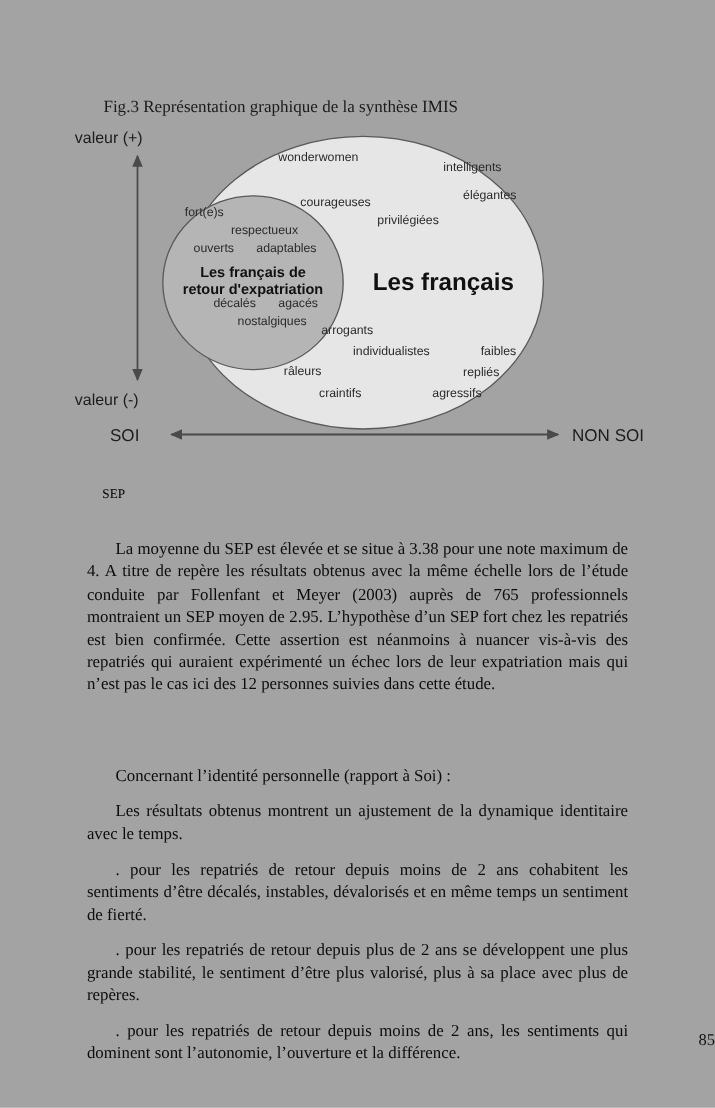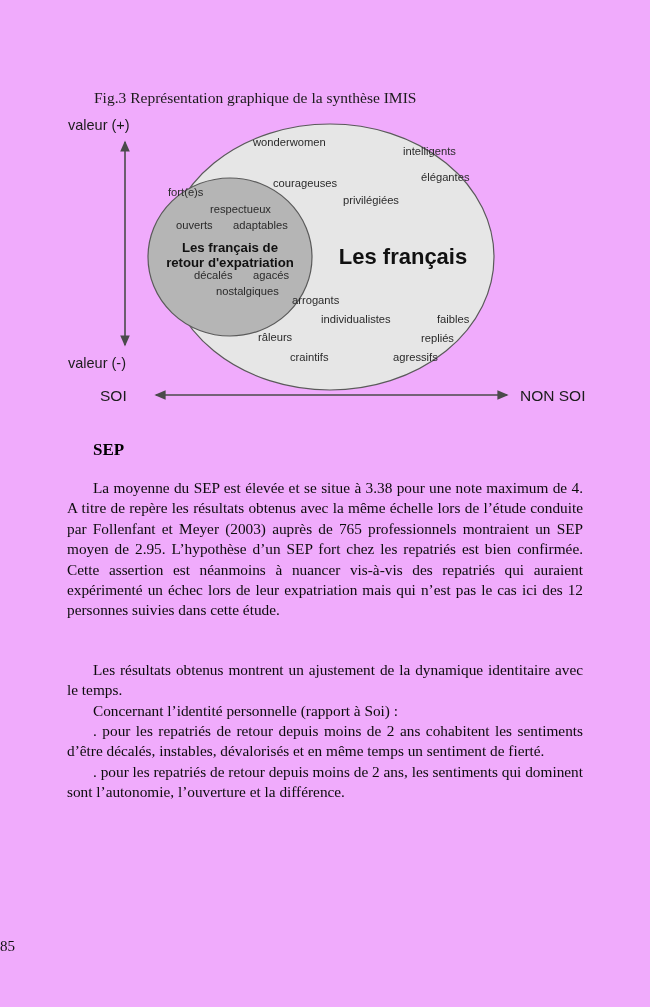--- a/index.html
+++ b/index.html
@@ -15,21 +15,21 @@
     font-family: "Liberation Serif", serif;
     color: #000000;
     overflow: hidden;
   }
 
   .page {
     position: absolute;
     inset: 0;
     width: 650px;
     height: 1007px;
-    background: #f0abfc;
+    background: #a3a3a3;
   }
 
   
   .fig-caption {
     position: absolute;
     left: 94px;
     top: 88px;
     font-family: "Liberation Serif", serif;
     font-size: 15.5px;
     line-height: 20px;
@@ -51,47 +51,47 @@
 
   
   .body-col {
     position: absolute;
     left: 67px;
     top: 440px;
     width: 516px;
   }
   .sec-head {
     font-family: "Liberation Serif", serif;
-    font-weight: bold;
-    font-size: 17px;
+    font-weight: normal;
+    font-size: 12px;
     line-height: 19px;
     margin: 0 0 0 26px;
   }
   .gap-after-head { height: 19px; }
   .gap-between   { height: 20px; }
 
   p.para {
-    margin: 0;
+    margin: 12px;
     font-family: "Liberation Serif", serif;
     font-size: 15.3px;
     line-height: 20.4px;
     text-align: justify;
     text-justify: inter-word;
     color: #0c0c0c;
   }
   p.para.indent { text-indent: 26px; }
   p.para.nojust { text-align: left; }
 
   
   .folio {
     position: absolute;
     left: 0;
     top: 938px;
     width: 650px;
-    text-align: left;
+    text-align: right;
     font-family: "Liberation Serif", serif;
     font-size: 15px;
     color: #111;
   }
 </style>
 </head>
 <body>
 
 <div class="page">
 
@@ -158,21 +158,22 @@
 
   <div class="body-col">
 
     <div class="sec-head">SEP</div>
     <div class="gap-after-head"></div>
     <p class="para indent">La moyenne du SEP est élevée et se situe à 3.38 pour une note maximum de 4. A titre de repère les résultats obtenus avec la même échelle lors de l’étude conduite par Follenfant et Meyer (2003) auprès de 765 professionnels montraient un SEP moyen de 2.95. L’hypothèse d’un SEP fort chez les repatriés est bien confirmée. Cette assertion est néanmoins à nuancer vis-à-vis des repatriés qui auraient expérimenté un échec lors de leur expatriation mais qui n’est pas le cas ici des 12 personnes suivies dans cette étude.</p>
 
     <div class="gap-between"></div>
 
     <div class="gap-after-head"></div>
+    <p class="para indent nojust">Concernant l’identité personnelle (rapport à Soi) :</p>
     <p class="para indent">Les résultats obtenus montrent un ajustement de la dynamique identitaire avec le temps.</p>
-    <p class="para indent nojust">Concernant l’identité personnelle (rapport à Soi) :</p>
     <p class="para indent">. pour les repatriés de retour depuis moins de 2 ans cohabitent les sentiments d’être décalés, instables, dévalorisés et en même temps un sentiment de fierté.</p>
+    <p class="para indent">. pour les repatriés de retour depuis plus de 2 ans se développent une plus grande stabilité, le sentiment d’être plus valorisé, plus à sa place avec plus de repères.</p>
     <p class="para indent">. pour les repatriés de retour depuis moins de 2 ans, les sentiments qui dominent sont l’autonomie, l’ouverture et la différence.</p>
   </div>
 
   <div class="folio">85</div>
 
 </div>
 
 </body></html>

